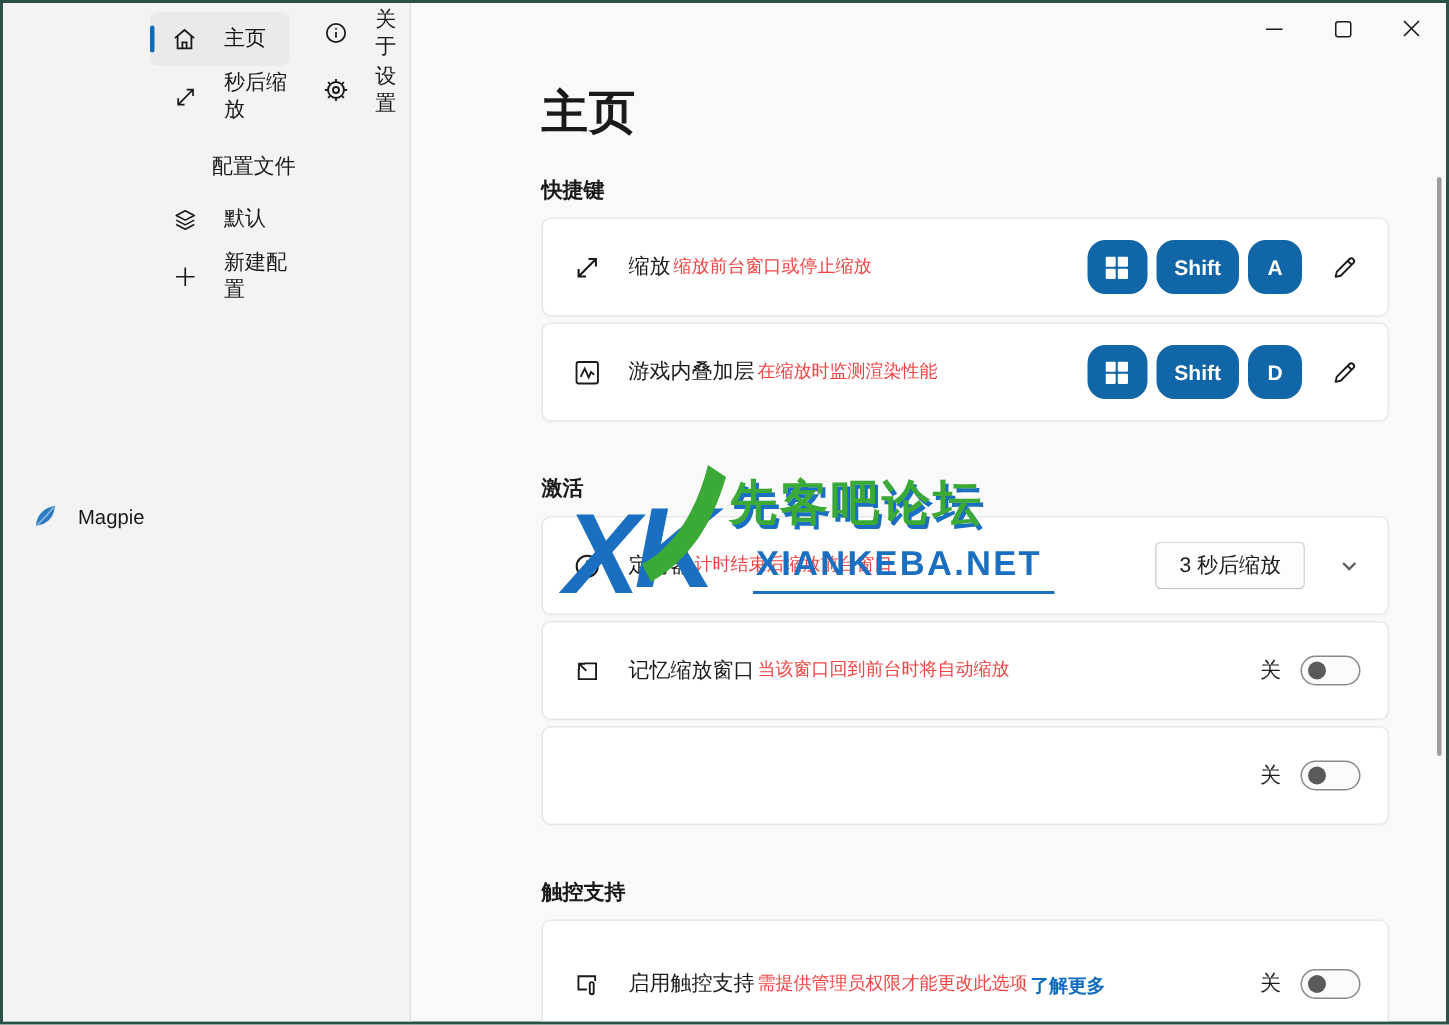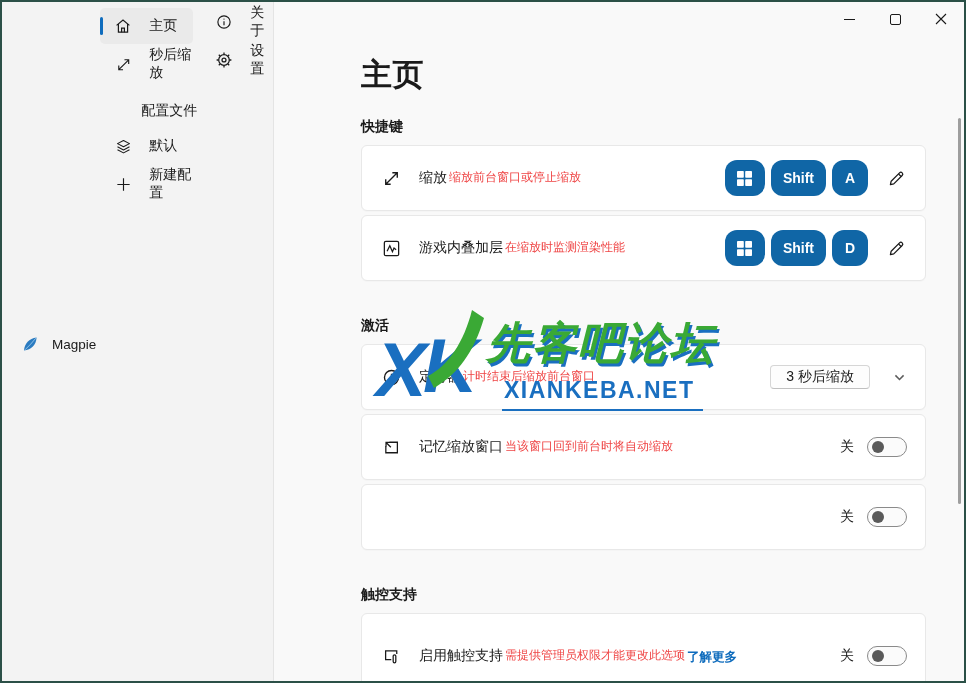--- a/index.html
+++ b/index.html
@@ -67,21 +67,21 @@
   .keys { display:flex; gap:6px; align-items:center; }
   .key {
     min-width:36px; height:36px; padding:0 12px; border-radius:12px;
     background:#1066a6; color:#ffffff; font-size:14px; font-weight:700;
     display:flex; align-items:center; justify-content:center;
   }
   .key.square { padding:0; width:40px; }
   .edit-btn { margin-left:17px; width:22px; height:22px; display:flex; align-items:center; justify-content:center; background:none; border:none; }
 
   .dropdown-btn {
-    height:24px; padding:8px 15px; font-size:14px; color:#1a1a1a;
+    height:32px; padding:8px 15px; font-size:14px; color:#1a1a1a;
     background:#fdfdfd; border:1px solid #d6d6d6; border-bottom-color:#c0c0c0;
     border-radius:4px; display:flex; align-items:center;
   }
   .expander-chevron { margin-left:21px; width:16px; height:16px; display:flex; align-items:center; justify-content:center; background:none; border:none; }
 
   .toggle-label { font-size:14px; margin-right:13px; }
   .toggle {
     position:relative; width:40px; height:20px; border-radius:10px;
     border:1px solid #8a8a8a; background:#fbfbfb; cursor:default;
   }
@@ -92,21 +92,21 @@
 
   
   .watermark { position:absolute; left:54px; top:304px; z-index:6; pointer-events:none; display:flex; }
   .wm-logo { position:relative; width:104px; height:100px; }
   .wm-letter { position:absolute; font-size:76px; font-weight:700; font-style:italic; color:#1a6fc0; line-height:1; }
   .wm-x { left:0; top:26px; }
   .wm-k { left:47px; top:22px; }
   .wm-swoosh { position:absolute; left:38px; top:-4px; }
   .wm-textcol { margin-left:6px; padding-top:8px; }
   .wm-cn {
-    font-size:44px; font-weight:700; font-style:italic; color:#3aa935;
+    font-size:32px; font-weight:700; color:#3aa935;
     letter-spacing:2px; text-shadow:2px 2.5px 0 #1a6fc0; white-space:nowrap;
   }
   .wm-en {
     margin-top:4px; display:inline-block; font-size:23px; font-weight:700;
     color:#1a6fc0; letter-spacing:1.5px; padding:0 8px 5px 2px;
     border-bottom:2.5px solid #1a6fc0;
     margin-left:16px;
   }
 
   .scroll-thumb { position:absolute; right:3px; top:116px; width:3px; height:386px; background:#9e9e9e; border-radius:2px; }

